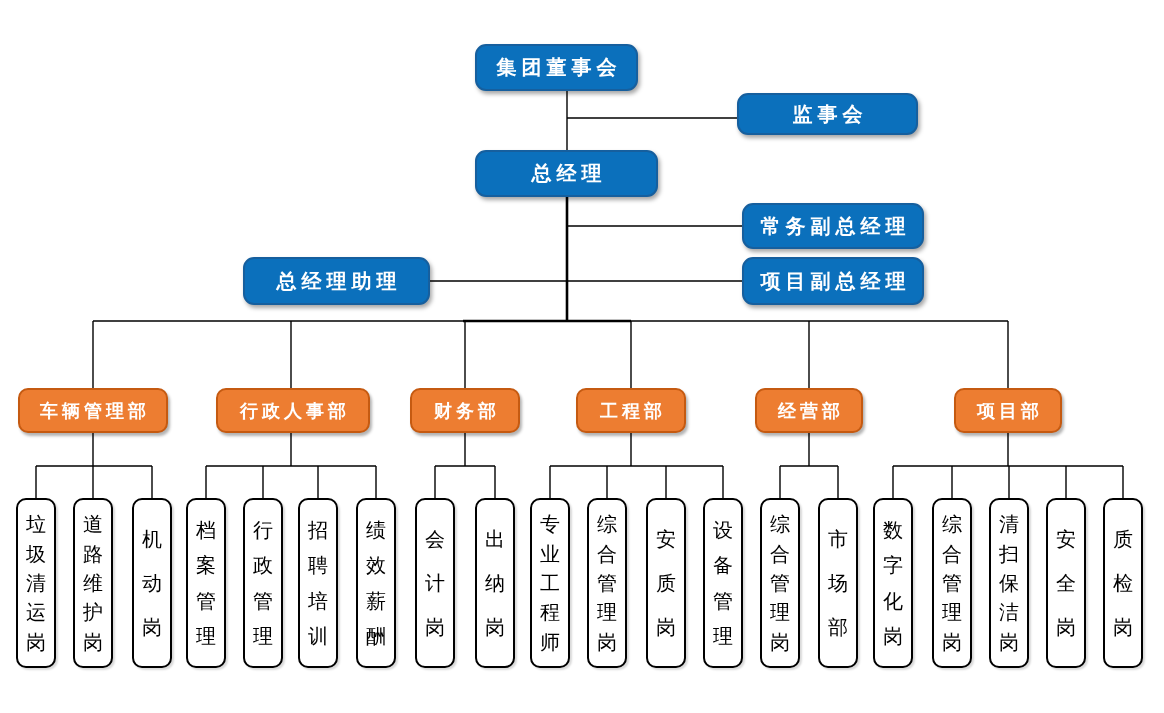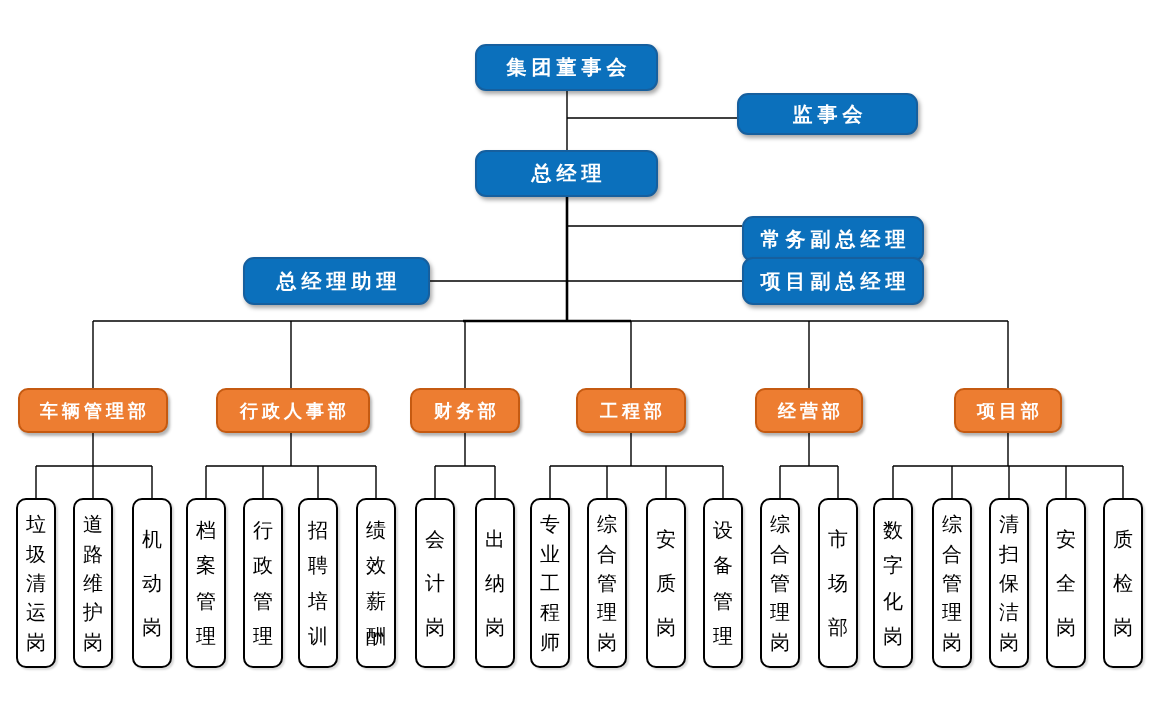--- a/index.html
+++ b/index.html
@@ -119,24 +119,24 @@
 
     <line class="thin" x1="1008" y1="433" x2="1008" y2="466"></line>
     <line class="thin" x1="893" y1="466" x2="1123" y2="466"></line>
     <line class="thin" x1="893" y1="466" x2="893" y2="499"></line>
     <line class="thin" x1="952" y1="466" x2="952" y2="499"></line>
     <line class="thin" x1="1009" y1="466" x2="1009" y2="499"></line>
     <line class="thin" x1="1066" y1="466" x2="1066" y2="499"></line>
     <line class="thin" x1="1123" y1="466" x2="1123" y2="499"></line>
   </svg>
 
-  <div class="node exec" style="left:475px;top:44px;width:183px;height:47px">集团董事会</div>
+  <div class="node exec" style="left:475px;top:44px;width:163px;height:47px">集团董事会</div>
   <div class="node exec" style="left:737px;top:93px;width:181px;height:42px">监事会</div>
   <div class="node exec" style="left:475px;top:150px;width:183px;height:47px">总经理</div>
-  <div class="node exec" style="left:742px;top:216px;width:182px;height:46px">常务副总经理</div>
+  <div class="node exec" style="left:742px;top:203px;width:182px;height:46px">常务副总经理</div>
   <div class="node exec" style="left:742px;top:257px;width:182px;height:48px">项目副总经理</div>
   <div class="node exec" style="left:243px;top:257px;width:187px;height:48px">总经理助理</div>
 
   <div class="node dept" style="left:18px;width:150px">车辆管理部</div>
   <div class="node dept" style="left:216px;width:154px">行政人事部</div>
   <div class="node dept" style="left:410px;width:110px">财务部</div>
   <div class="node dept" style="left:576px;width:110px">工程部</div>
   <div class="node dept" style="left:755px;width:108px">经营部</div>
   <div class="node dept" style="left:954px;width:108px">项目部</div>
 

